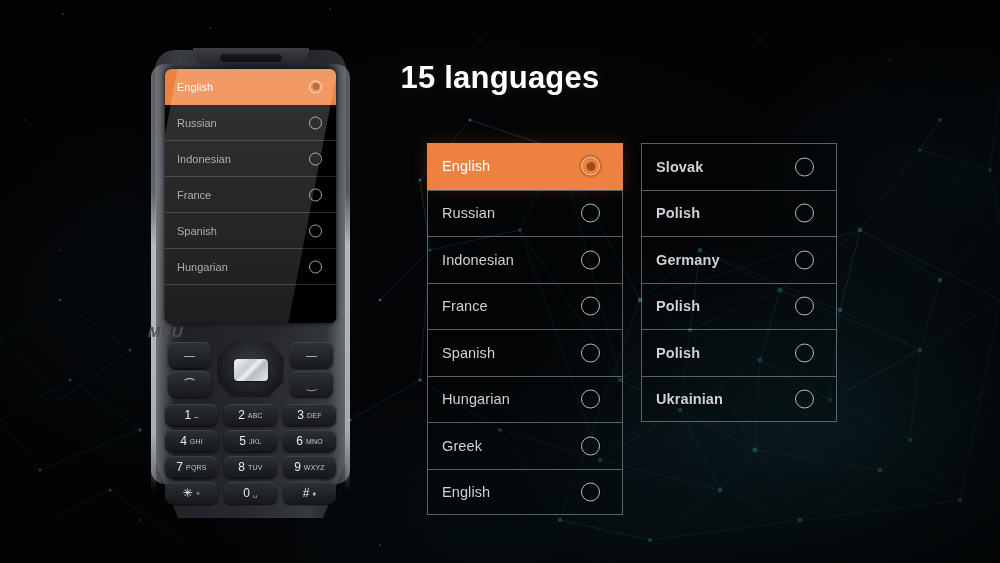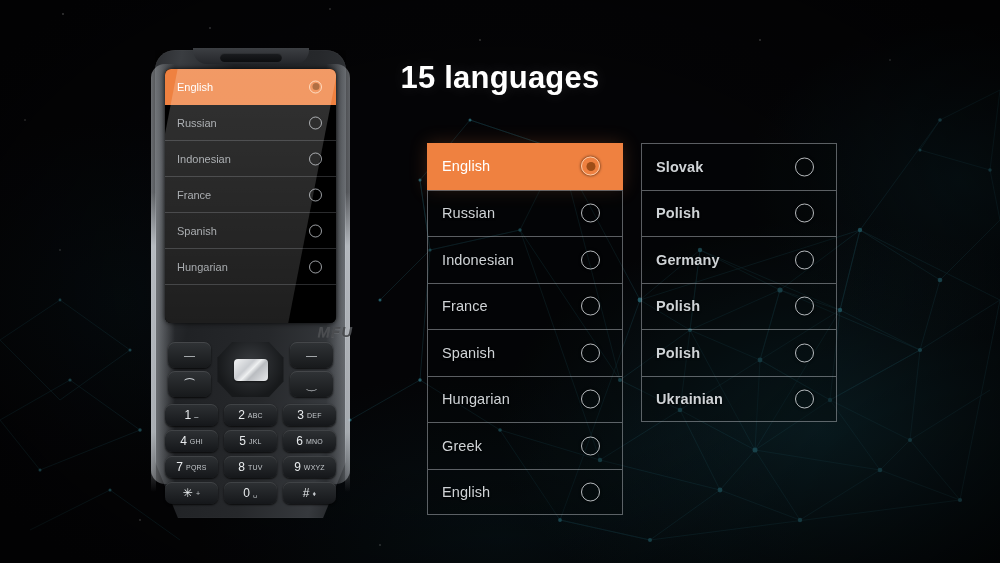--- a/index.html
+++ b/index.html
@@ -137,21 +137,21 @@
     content:""; position:absolute; left:50%; top:50%; width:7px; height:7px;
     border-radius:50%; transform:translate(-50%,-50%); background:#9e4d17;
   }
   .ph-glare{
     position:absolute; left:-14px; top:-8px; width:160px; height:290px;
     background:linear-gradient(180deg,rgba(255,255,255,.20),rgba(255,255,255,.11));
     transform:skewX(-11deg); pointer-events:none;
   }
 
   .ph-logo{
-    position:absolute; left:0; top:281px; width:100%; text-align:right;
+    position:absolute; left:0; top:281px; width:100%; text-align:left;
     color:#4b4d50; font-size:15px; font-weight:700; letter-spacing:1px;
     font-family:"Liberation Sans", sans-serif; font-style:italic;
     text-shadow:0 1px 0 rgba(255,255,255,.07);
   }
 
   
   .kp{ position:absolute; left:17px; top:300px; width:171px; }
   .softgroup{ position:absolute; width:43px; }
   .softgroup.left{ left:3px; top:0; }
   .softgroup.right{ right:3px; top:0; }

